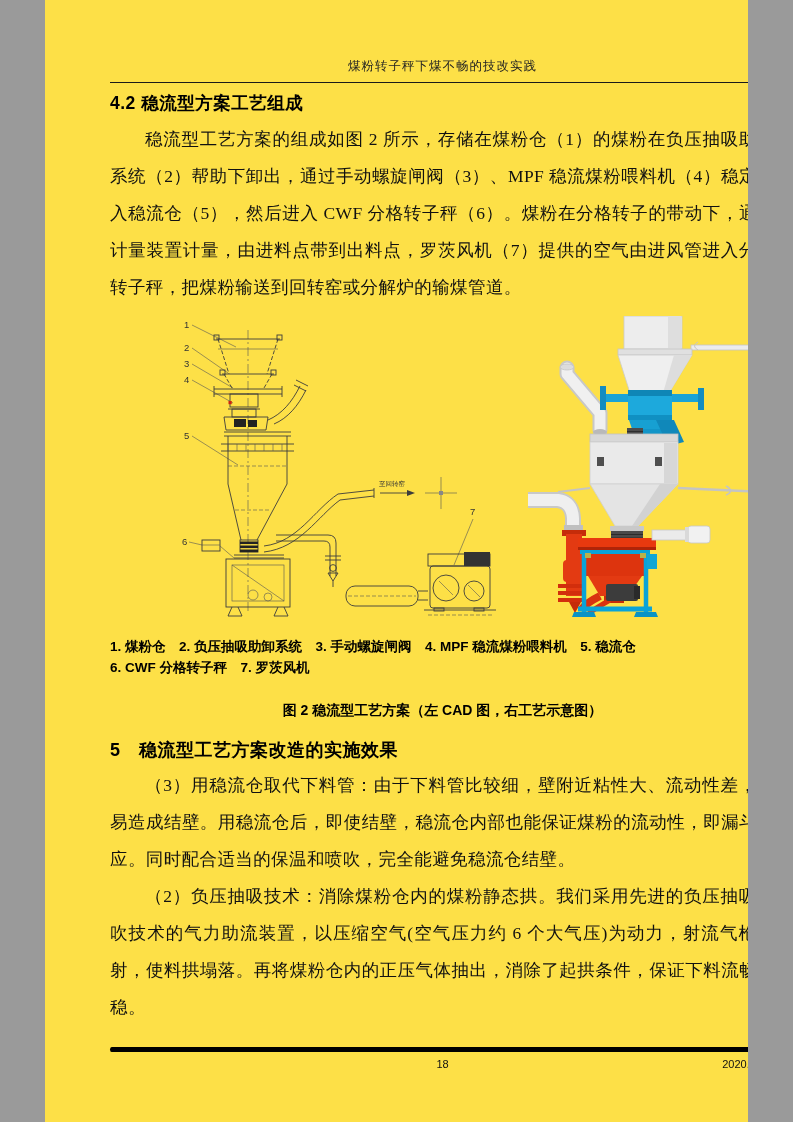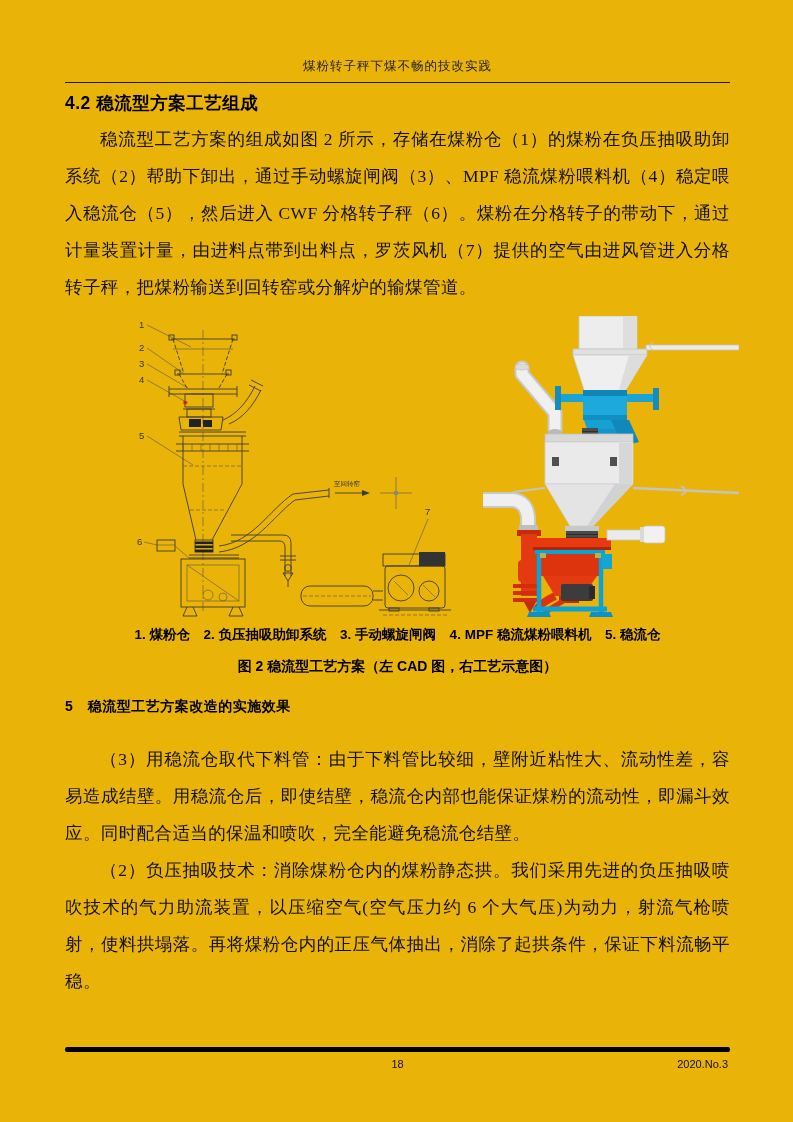--- a/index.html
+++ b/index.html
@@ -1,44 +1,44 @@
 <!DOCTYPE html>
 <html lang="zh"><head>
 <meta charset="utf-8">
 <style>
   html,body{margin:0;padding:0;background:#9a9a9a;}
   .page{
-    position:relative;width:793px;height:1122px;margin:0 auto;background:#eab308;
+    position:relative;width:703px;height:1122px;margin:0 auto;background:#fde047;
     font-family:"Liberation Serif","DejaVu Serif",serif;color:#111;overflow:hidden;
   }
   .content{position:absolute;left:65px;top:0;width:665px;}
   .running-head{
     margin-top:58px;text-align:center;font-size:12.5px;letter-spacing:1px;color:#222;
     padding-bottom:7px;border-bottom:1.6px solid #1a1a1a;
   }
   p.body{
     font-size:17.5px;line-height:37px;margin:0;text-align:justify;letter-spacing:.4px;
   }
   p.indent{text-indent:2em;}
   p.cont{margin-top:5px;}
   h2.sec{
     font-family:"Liberation Sans","DejaVu Sans",sans-serif;font-weight:bold;color:#000;
     font-size:17.5px;line-height:26px;margin:7px 0 5px 0;letter-spacing:.5px;
   }
-  h2.sec5{font-size:14px;margin:15px 0 20px 0;line-height:30px;}
+  h2.sec5{font-size:18px;margin:15px 0 2px 0;line-height:30px;}
   .figure-wrap{position:relative;height:306px;margin-top:8px;}
   .cad-svg{position:absolute;left:68px;top:0;}
   .render-svg{position:absolute;left:418px;top:2px;}
   .fig-legend{
     font-family:"Liberation Sans","DejaVu Sans",sans-serif;font-weight:bold;font-size:13.5px;
-    line-height:21px;text-align:center;margin-top:4px;color:#000;
+    line-height:21px;margin-top:16px;color:#000;
   }
   .fig-caption{
     font-family:"Liberation Sans","DejaVu Sans",sans-serif;font-weight:bold;font-size:14px;
-    text-align:center;margin-top:13px;color:#000;
+    text-align:center;margin-top:24px;color:#000;
   }
   .footer{position:absolute;left:65px;top:1047px;width:665px;}
   .footer-rule{height:5px;background:#000;border-radius:2px/3px;}
   .footer-row{position:relative;margin-top:6px;height:16px;
     font-family:"Liberation Sans","DejaVu Sans",sans-serif;font-size:11px;color:#111;}
   .footer-page{position:absolute;left:0;right:0;text-align:center;}
   .footer-issue{position:absolute;right:2px;top:0;}
   svg text.callout{font-family:"Liberation Sans","DejaVu Sans",sans-serif;font-size:9.5px;fill:#333;}
   svg text.tiny{font-family:"Liberation Sans","DejaVu Sans",sans-serif;font-size:6.5px;fill:#333;}
   .ln{stroke:#3c3c3c;stroke-width:.9;fill:none;}
@@ -293,20 +293,21 @@
           <polygon points="46,296 66,296 68,301 44,301" fill="#0a93c4"></polygon>
           <polygon points="108,296 128,296 130,301 106,301" fill="#0a93c4"></polygon>
           <rect x="57" y="237" width="6" height="5" fill="#b9b24a"></rect>
           <rect x="112" y="237" width="6" height="5" fill="#b9b24a"></rect>
         </g>
       </svg>
     </div>
 
     <div class="fig-legend">
       <div>1. 煤粉仓　2. 负压抽吸助卸系统　3. 手动螺旋闸阀　4. MPF 稳流煤粉喂料机　5. 稳流仓</div>
+      <div>6. CWF 分格转子秤　7. 罗茨风机</div>
     </div>
 
     <div class="fig-caption">图 2 稳流型工艺方案（左 CAD 图，右工艺示意图）</div>
 
     <h2 class="sec sec5">5　稳流型工艺方案改造的实施效果</h2>
 
     <p class="body indent">（3）用稳流仓取代下料管：由于下料管比较细，壁附近粘性大、流动性差，容易造成结壁。用稳流仓后，即使结壁，稳流仓内部也能保证煤粉的流动性，即漏斗效应。同时配合适当的保温和喷吹，完全能避免稳流仓结壁。</p>
     <p class="body indent">（2）负压抽吸技术：消除煤粉仓内的煤粉静态拱。我们采用先进的负压抽吸喷吹技术的气力助流装置，以压缩空气(空气压力约 6 个大气压)为动力，射流气枪喷射，使料拱塌落。再将煤粉仓内的正压气体抽出，消除了起拱条件，保证下料流畅平稳。</p>
   </div>
 

